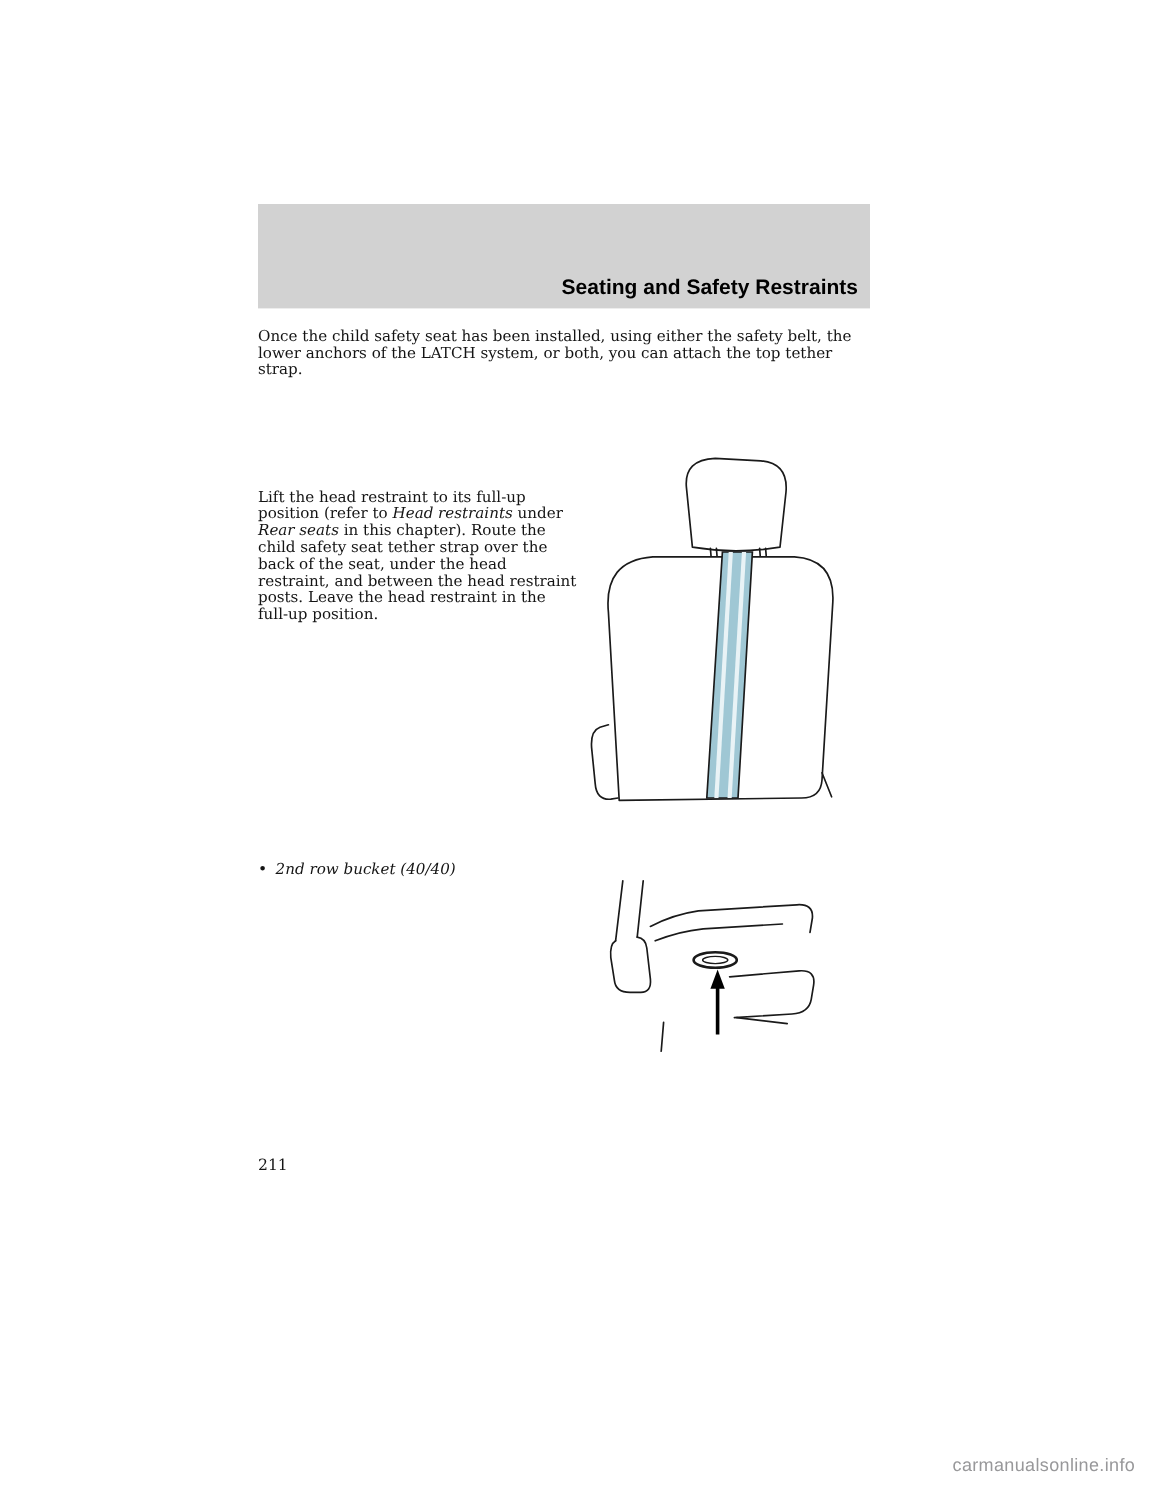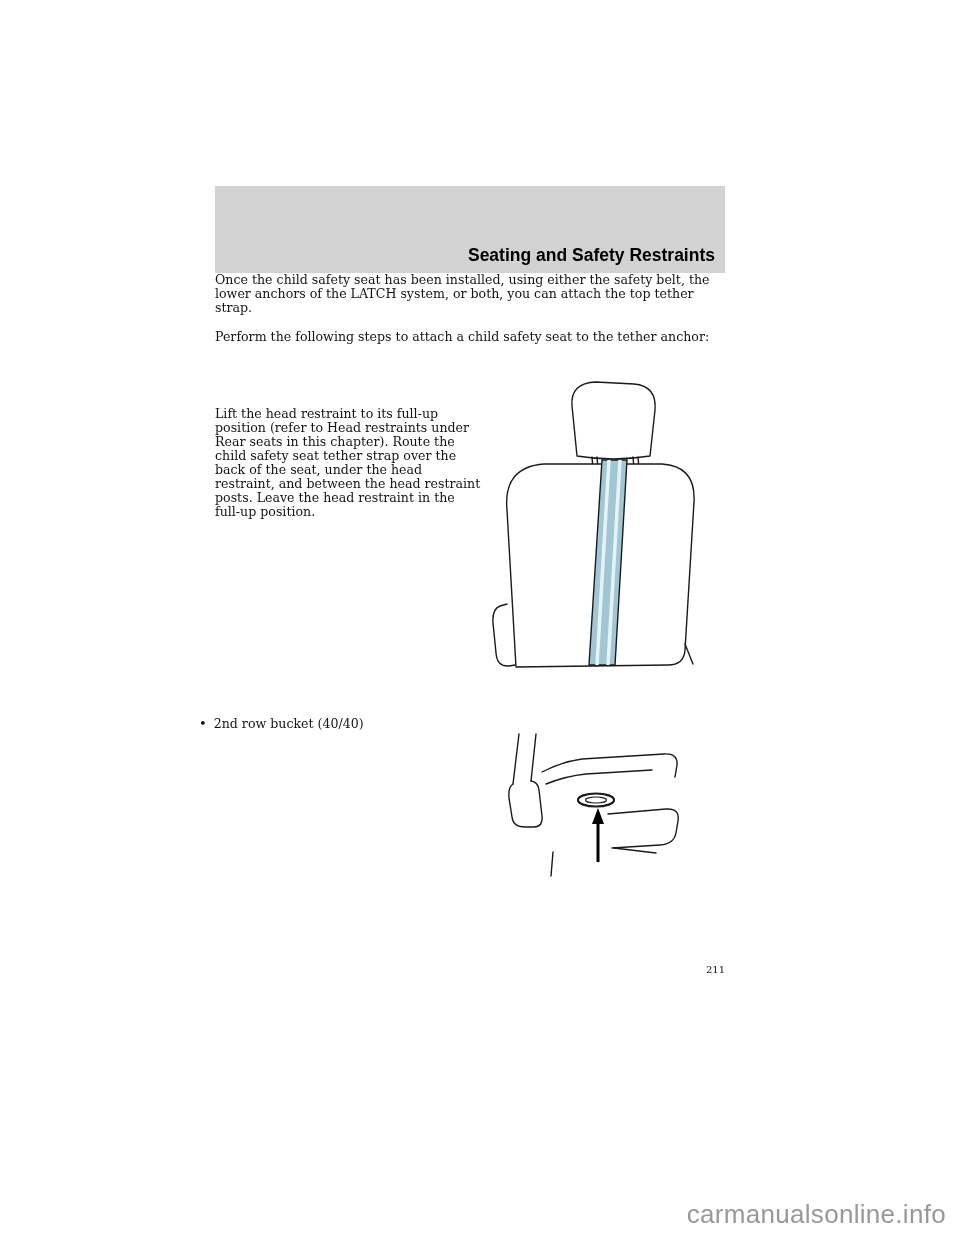--- a/index.html
+++ b/index.html
@@ -7,66 +7,65 @@
   body {
     width: 960px; height: 1242px;
     position: relative;
     overflow: hidden;
     font-family: "DejaVu Serif", "Liberation Serif", serif;
     color: #1b1b1b;
   }
   .page { position: absolute; inset: 0; background: #ffffff; }
 
   .header-bar {
-    position: absolute; left: 215px; top: 186px;
+    position: absolute; left: 215px; top: 170px;
     width: 510px; height: 87px;
     background: #d2d2d2;
   }
   .header-title {
     position: absolute; right: 10px; bottom: 7px;
     font-family: "Liberation Sans", "DejaVu Sans", sans-serif;
     font-weight: bold; font-size: 17.5px; color: #000000;
     white-space: nowrap;
   }
 
   .body-text { font-size: 12.6px; line-height: 14px; color: #141414; }
   .p-intro   { position: absolute; left: 215px; top: 273px; width: 516px; }
   .p-steps   { position: absolute; left: 215px; top: 330px; width: 516px; }
   .p-step1   { position: absolute; left: 215px; top: 369px; width: 266px; }
   .p-detail  { position: absolute; left: 215px; top: 407px; width: 266px; }
   .p-step2   { position: absolute; left: 215px; top: 695px; width: 516px; }
-  .p-bullet  { position: absolute; left: 199px; top: 717px; width: 516px; }
+  .p-bullet  { position: absolute; left: 215px; top: 717px; width: 516px; font-style: italic; }
   .bullet-dot { display: inline-block; margin-right: 7px; font-size: 13px; }
-  .italic { }
+  .italic { font-style: italic; }
 
   .illus-seat   { position: absolute; left: 486px; top: 372px; }
   .illus-anchor { position: absolute; left: 506px; top: 732px; }
 
   .page-number {
     position: absolute; left: 215px; top: 964px; width: 510px;
-    text-align: right; font-size: 10px; color: #141414;
+    text-align: left; font-size: 13px; color: #141414;
   }
   .watermark {
     position: absolute; right: 14px; bottom: 12px;
     font-family: "Liberation Sans", "DejaVu Sans", sans-serif;
-    font-size: 26px; color: #98989a; letter-spacing: 0.3px;
+    font-size: 15px; color: #98989a; letter-spacing: 0.3px;
   }
 </style>
 </head>
 <body>
 
 <div class="page">
 
   <div class="header-bar">
     <div class="header-title">Seating and Safety Restraints</div>
   </div>
 
   <p class="body-text p-intro">Once the child safety seat has been installed, using either the safety belt, the lower anchors of the LATCH system, or both, you can attach the top tether strap.</p>
 
-  <p class="body-text p-steps">Perform the following steps to attach a child safety seat to the tether anchor:</p>
 
 
   <p class="body-text p-detail"><span>Lift the head restraint to its full-up position (refer to </span><span class="italic">Head restraints</span><span> under </span><span class="italic">Rear seats</span><span> in this chapter). Route the child safety seat tether strap over the back of the seat, under the head restraint, and between the head restraint posts. Leave the head restraint in the full-up position.</span></p>
 
   <div class="illus-seat">
     <svg width="222" height="298" viewBox="0 0 222 298" role="img">
       <g fill="none" stroke="#1a1a1a" stroke-width="1.4" stroke-linecap="round" stroke-linejoin="round">
 
         <path d="M91 84 L86 34 Q84 11 110 10 L148 12 Q171 14 169 38 L164 84 Q127 90 91 84 Z" fill="#ffffff"></path>
 

